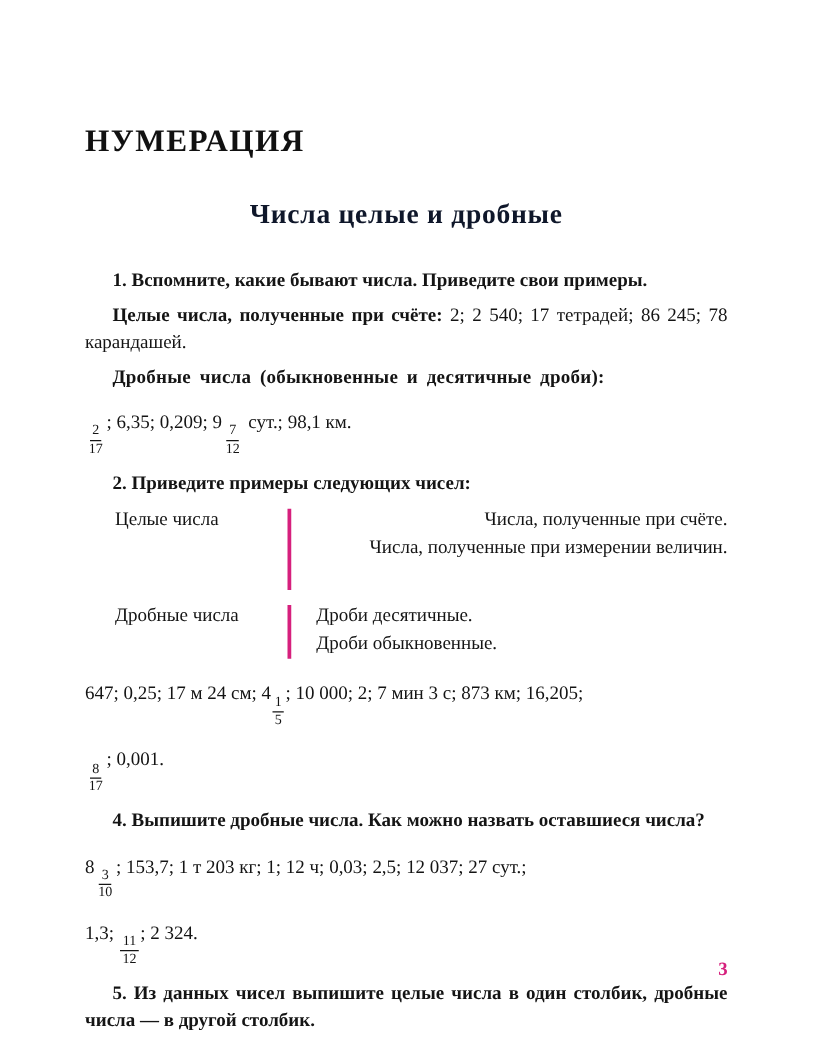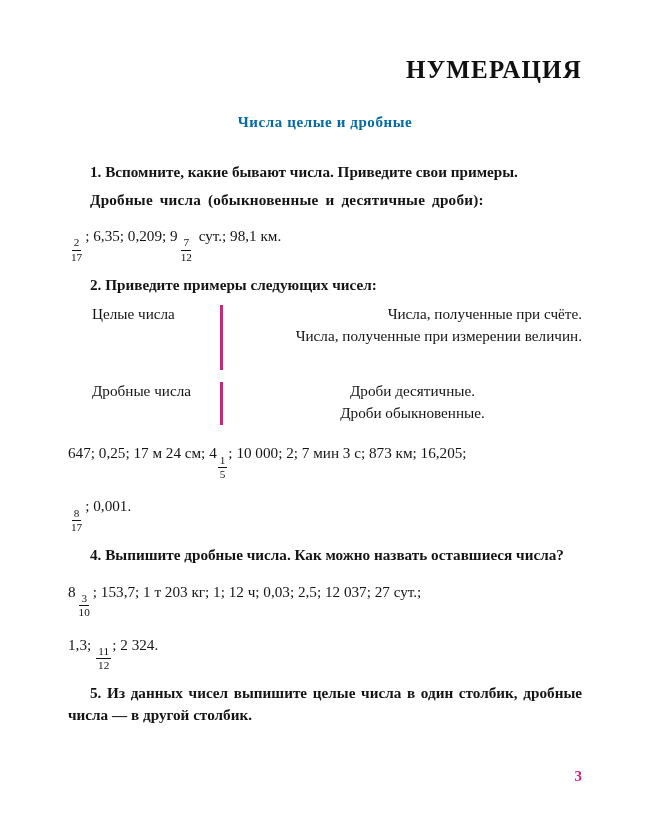--- a/index.html
+++ b/index.html
@@ -18,32 +18,32 @@
   }
   .content {
     position: absolute;
     left: 68px;
     top: 0;
     width: 514px;
   }
 
   
   .chapter-title {
-    text-align: right;
+    text-align: left;
     font-size: 25px;
     font-weight: bold;
     letter-spacing: 1.2px;
-    margin: 56px 0 0 0;
+    margin: 100px 0 0 0;
     color: #111111;
   }
   .section-title {
     text-align: center;
-    font-size: 15px;
+    font-size: 22px;
     font-weight: bold;
-    color: #0369a1;
+    color: #0f172a;
     letter-spacing: 0.6px;
     margin: 30px 0 0 0;
   }
 
   
   .para {
     font-size: 15.2px;
     line-height: 21.5px;
     text-align: justify;
     text-justify: inter-word;
@@ -90,20 +90,21 @@
     font-size: 15.2px;
     line-height: 21.5px;
   }
   .ex-table td {
     vertical-align: top;
     padding: 0;
   }
   .ex-table td.label {
     width: 128px;
     padding-left: 24px;
+    padding-right: 10px;
     white-space: nowrap;
   }
   .ex-table td.rule {
     width: 12px;
     padding: 0;
   }
   .rule-bar {
     width: 2.5px;
     background: #d6207d;
     margin: 2px 0 2px 0;
@@ -131,20 +132,23 @@
 
     <h1 class="chapter-title">НУМЕРАЦИЯ</h1>
 
     <h2 class="section-title">Числа целые и дробные</h2>
 
     <p class="para indent gap-lg">
       <span class="num">1.</span>
       <span class="b">Вспомните, какие бывают числа. Приведите свои примеры.</span>
     </p>
 
+    <p class="para indent gap-sm">
+      <span class="b">Целые числа, полученные при счёте:</span><span> 2; 2 540; 17 тетрадей; 86 245; 78 карандашей.</span>
+    </p>
 
 
     <p class="para indent gap-sm">
       <span class="b" style="letter-spacing:0.2px; word-spacing:3px;">Дробные числа (обыкновенные и десятичные дроби):</span>
     </p>
 
     <p class="para noindent has-frac">
       <span class="frac">
           <span class="fnum">2</span>
           <span class="fden">17</span>
@@ -175,21 +179,21 @@
             <td></td>
             <td></td>
             <td></td>
           </tr>
       <tr>
         <td class="label">Дробные числа</td>
         <td class="rule">
           <div class="rule-bar" style="height:43px;"></div>
         </td>
         <td class="value">
-          <div style="white-space:pre-line;text-align:center;">Дроби десятичные.
+          <div style="white-space:pre-line;">Дроби десятичные.
 Дроби обыкновенные.</div>
         </td>
       </tr>
     </tbody>
       </table>
 
 
     <p class="para noindent has-frac">
       <span>647; 0,25; 17 м 24 см; 4</span><span class="frac">
           <span class="fnum">1</span>

